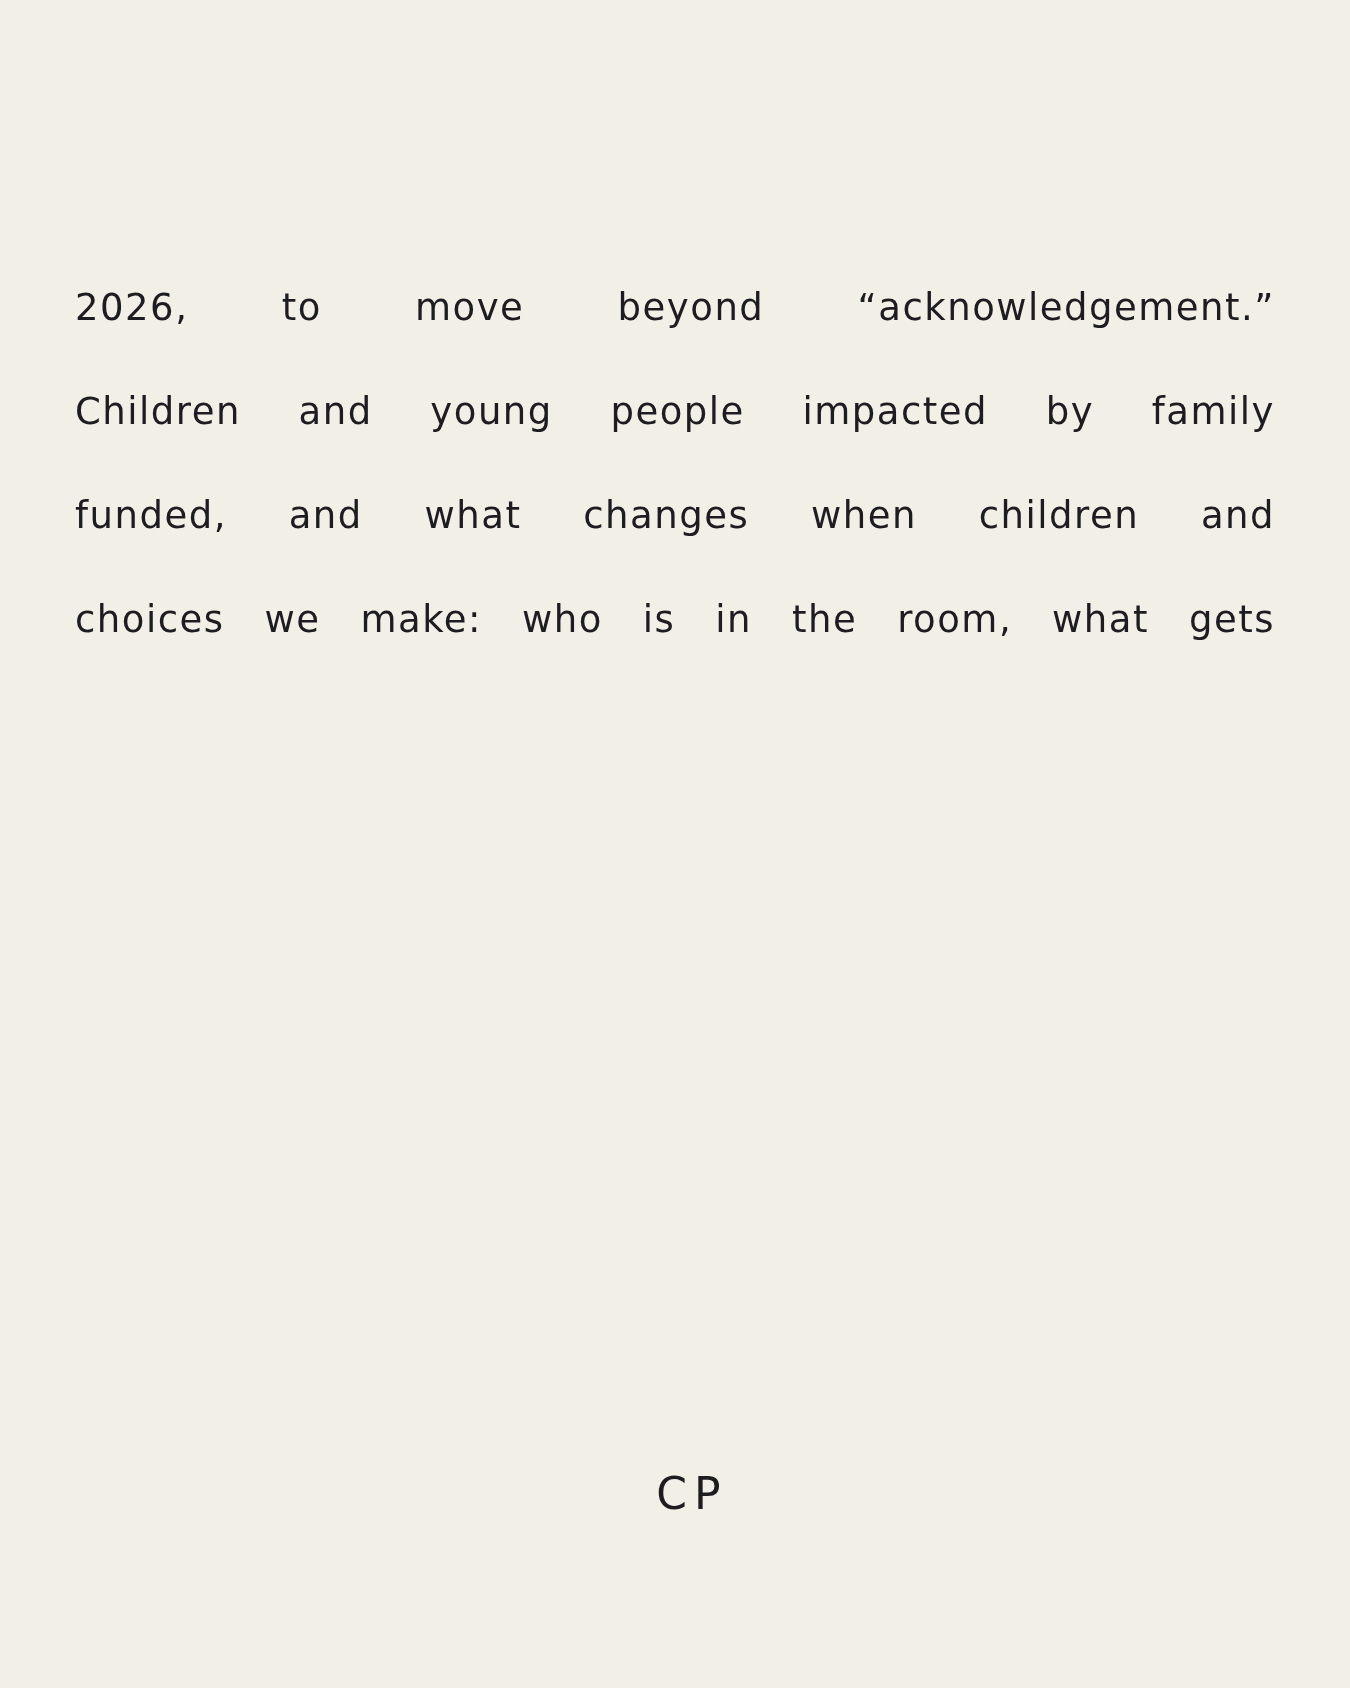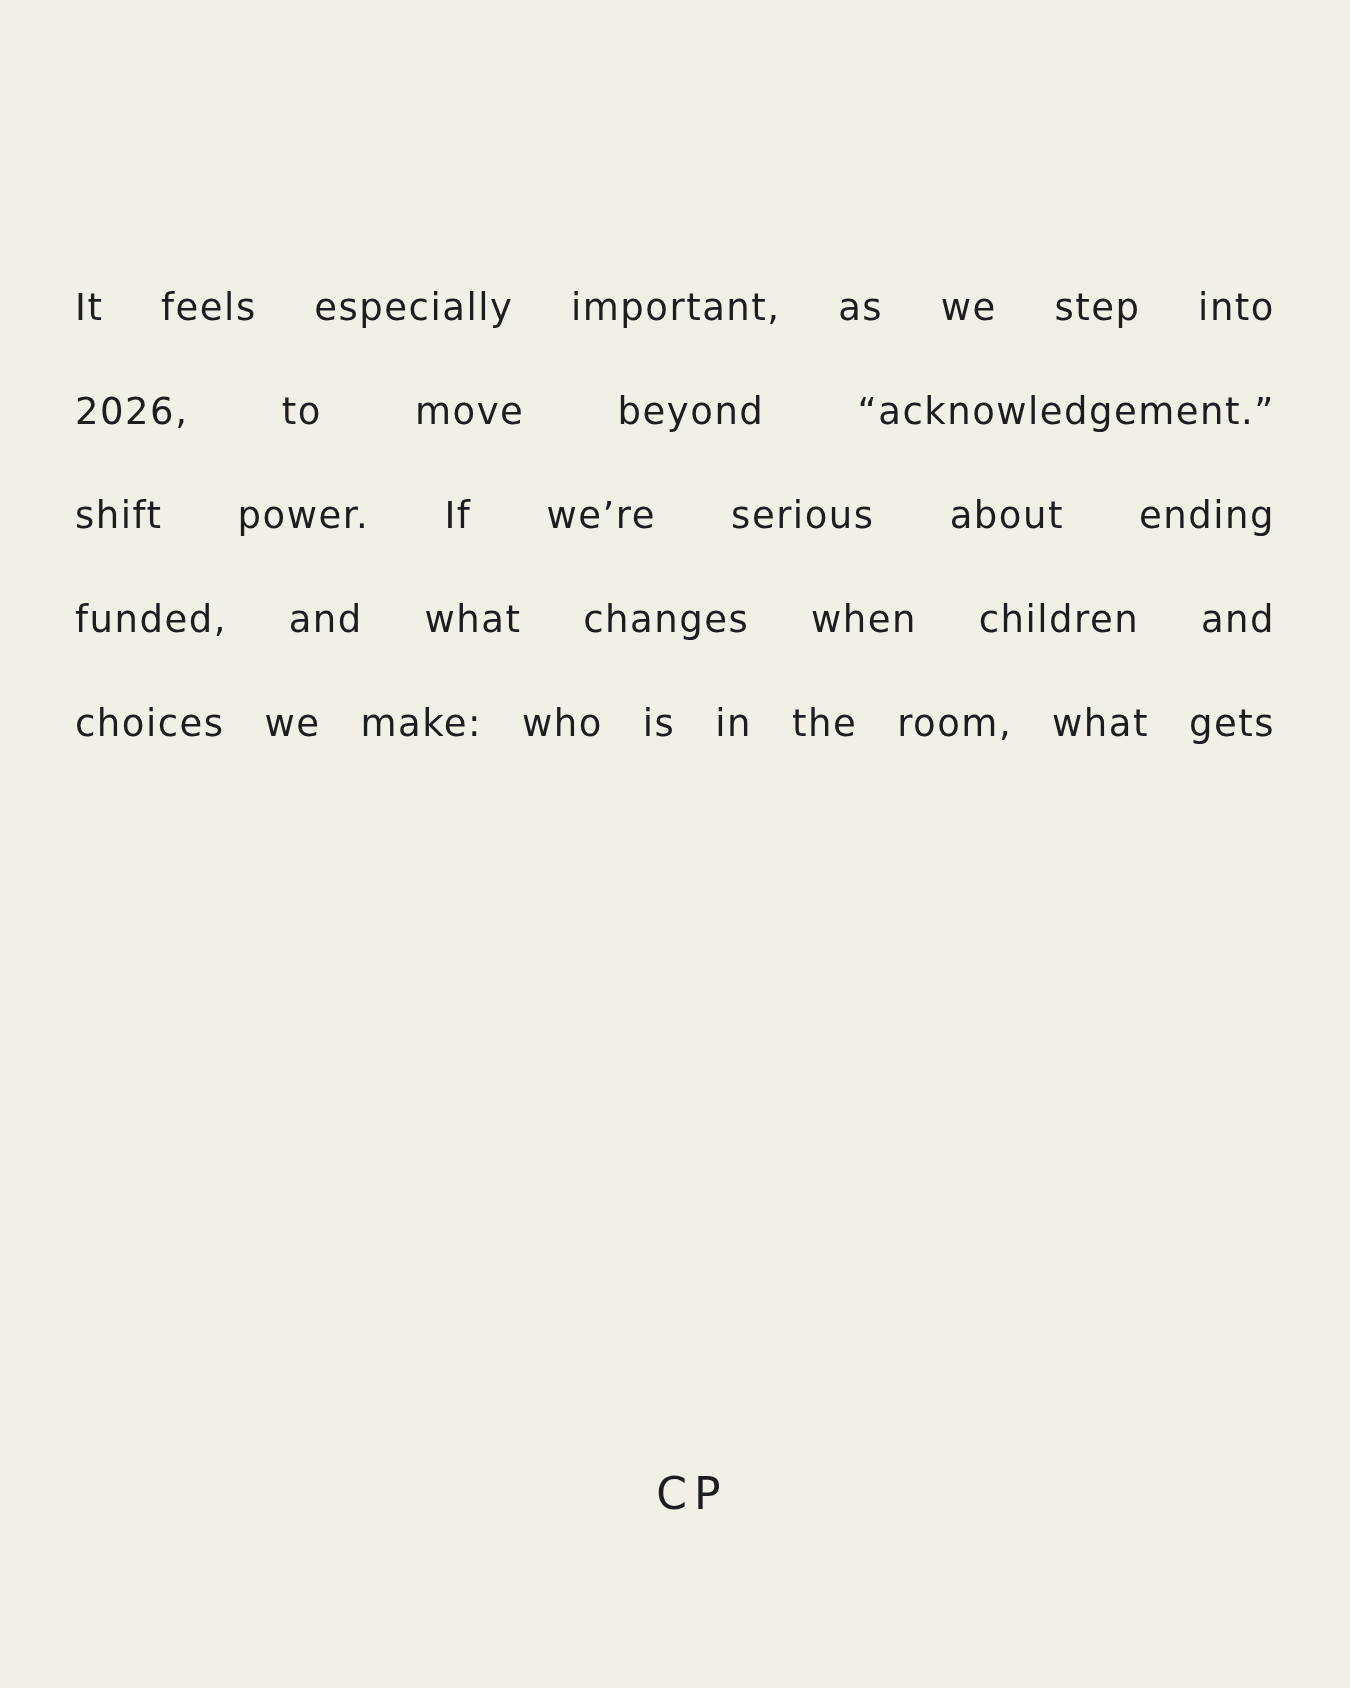--- a/index.html
+++ b/index.html
@@ -42,20 +42,19 @@
     font-weight: 400;
     letter-spacing: 7px;
     color: #1d1c21;
     padding-left: 17px;
   }
 </style>
 </head>
 <body>
 
 <div class="quote-block">
-  <div class="quote-line">It feels especially important, as we step into</div>
   <div class="quote-line">2026, to move beyond “acknowledgement.”</div>
-  <div class="quote-line">shift power. If we’re serious about ending</div>
+  <div class="quote-line">Children and young people impacted by family</div>
   <div class="quote-line">funded, and what changes when children and</div>
   <div class="quote-line">choices we make: who is in the room, what gets</div>
 </div>
 
 <div class="signature">CP</div>
 
 </body></html>

